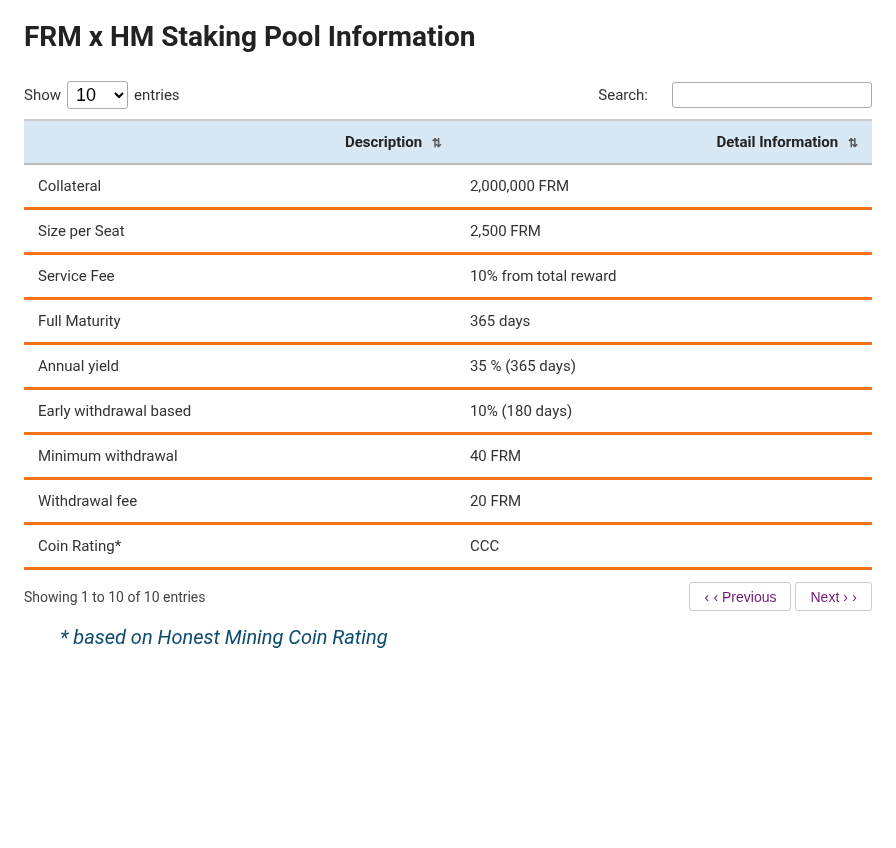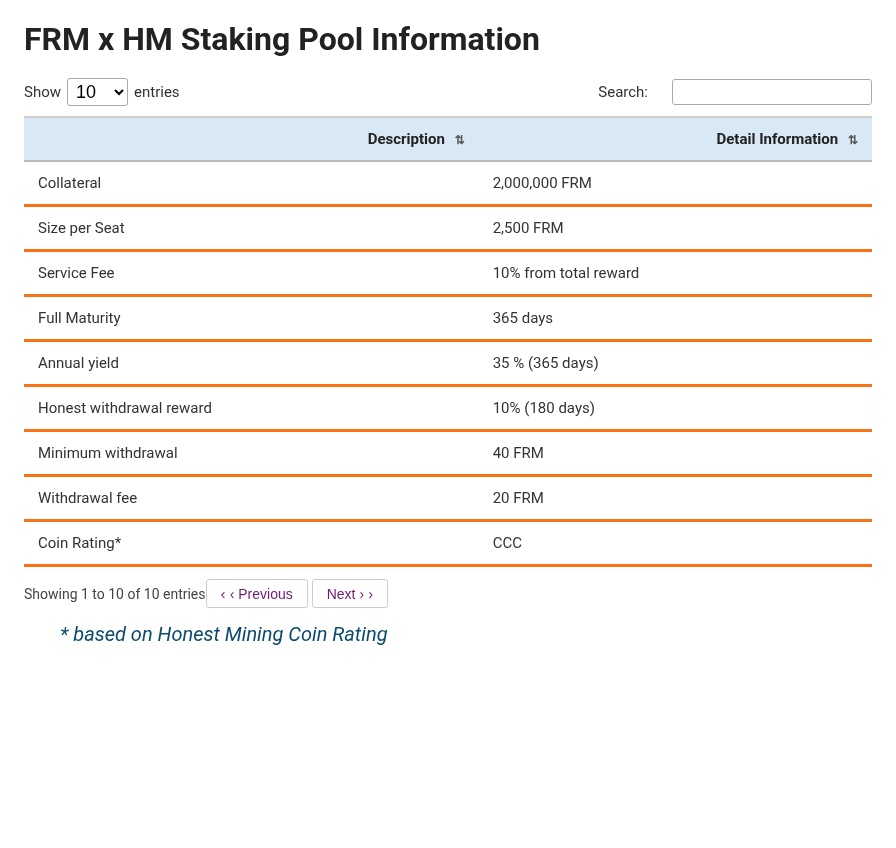--- a/index.html
+++ b/index.html
@@ -4,24 +4,24 @@
   <style>
     * { box-sizing: border-box; margin: 0; padding: 0; }
     body {
       font-family: -apple-system, BlinkMacSystemFont, "Segoe UI", Roboto, Arial, sans-serif;
       font-size: 15px;
       color: #333;
       background: #fff;
       padding: 20px 24px 20px 24px;
     }
     h1 {
-      font-size: 32px;
+      font-size: 28px;
       font-weight: 700;
       color: #222;
-      margin-bottom: 20px;
+      margin-bottom: 28px;
     }
     .controls-row {
       display: flex;
       justify-content: space-between;
       align-items: center;
       margin-bottom: 10px;
     }
     .show-entries {
       display: flex;
       align-items: center;
@@ -84,20 +84,21 @@
     tbody tr:nth-child(even) {
       background: #fff;
     }
     tbody td {
       padding: 12px 14px;
       font-size: 15px;
       color: #333;
     }
     .footer-row {
       display: flex;
+      justify-content: space-between;
       align-items: center;
       margin-top: 12px;
     }
     .showing-text {
       font-size: 14px;
       color: #444;
     }
     .pagination {
       display: flex;
       gap: 4px;
@@ -178,21 +179,21 @@
       </tr>
       <tr>
         <td>Full Maturity</td>
         <td>365 days</td>
       </tr>
       <tr>
         <td>Annual yield</td>
         <td>35 % (365 days)</td>
       </tr>
       <tr>
-        <td>Honest withdrawal reward</td>
+        <td>Early withdrawal based</td>
         <td>10% (180 days)</td>
       </tr>
       <tr>
         <td>Minimum withdrawal</td>
         <td>40 FRM</td>
       </tr>
       <tr>
         <td>Withdrawal fee</td>
         <td>20 FRM</td>
       </tr>

